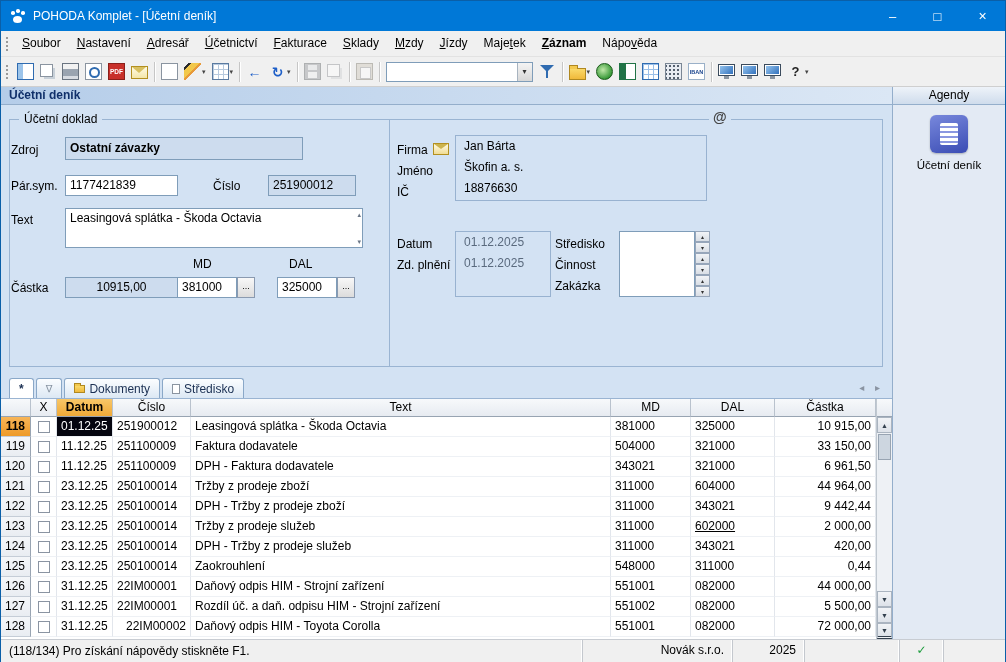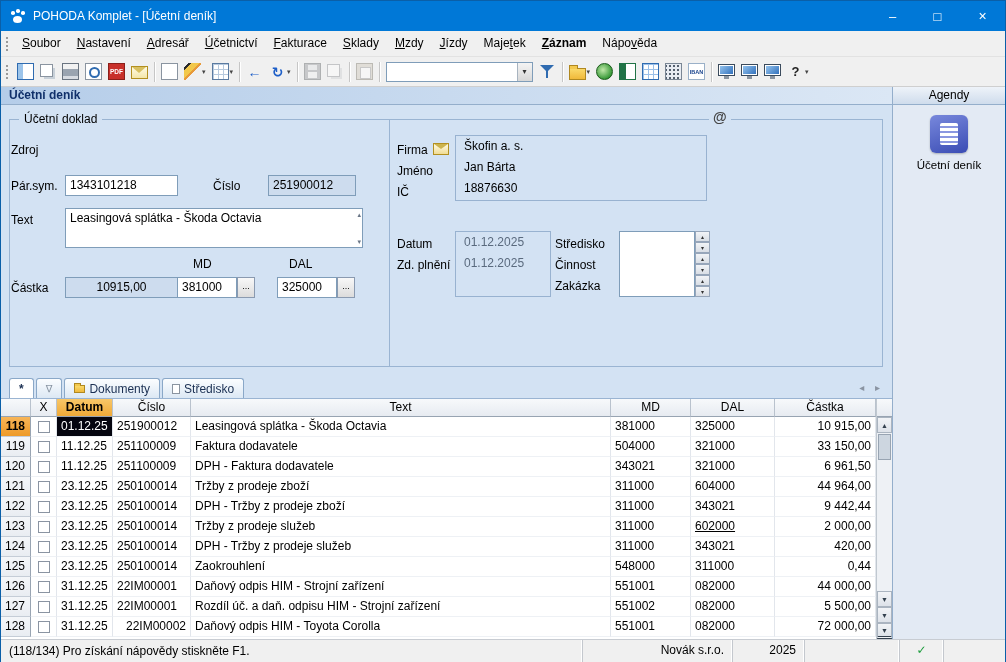--- a/index.html
+++ b/index.html
@@ -303,23 +303,24 @@
         <span>Účetní deník</span>
       </div>
 
       <div class="form-area">
         <div class="gbox"></div>
         <span class="gbox-label">Účetní doklad</span>
         <div class="vdivider"></div>
         <span class="at-link">@</span>
 
         <span class="flb" style="left:10px;top:38px">Zdroj</span>
+        <span class="fld ro f-zdroj" style="left:64px;top:32px;width:238px">Ostatní závazky</span>
 
         <span class="flb" style="left:10px;top:74px">Pár.sym.</span>
-        <span class="fld" style="left:64px;top:70px;width:113px">1343101218</span>
+        <span class="fld" style="left:64px;top:70px;width:113px">1177421839</span>
         <span class="flb" style="left:212px;top:74px">Číslo</span>
         <span class="fld ro" style="left:267px;top:70px;width:88px">251900012</span>
 
         <span class="flb" style="left:10px;top:108px">Text</span>
         <div class="txtbox" style="left:64px;top:103px;width:298px;height:40px">
           <span>Leasingová splátka - Škoda Octavia</span>
           <span class="txt-arrow" style="top:2px">▴</span>
           <span class="txt-arrow" style="bottom:2px">▾</span>
         </div>
 
@@ -329,22 +330,22 @@
         <span class="flb" style="left:10px;top:176px">Částka</span>
         <span class="fld ro" style="left:64px;top:172px;width:113px;text-align:center">10915,00</span>
         <span class="fld" style="left:176px;top:172px;width:60px">381000</span>
         <span class="dots-btn" style="left:236px;top:172px">...</span>
         <span class="fld" style="left:276px;top:172px;width:60px">325000</span>
         <span class="dots-btn" style="left:336px;top:172px">...</span>
 
         <span class="flb" style="left:396px;top:38px">Firma</span>
         <span class="mail-mini" style="left:432px;top:38px"></span>
         <div class="obox" style="left:454px;top:30px;width:252px;height:66px">
+          <div class="line">Jan Bárta</div>
           <div class="line">Škofin a. s.</div>
-          <div class="line">Jan Bárta</div>
           <div class="line">18876630</div>
         </div>
         <span class="flb" style="left:396px;top:59px">Jméno</span>
         <span class="flb" style="left:396px;top:80px">IČ</span>
 
         <span class="flb" style="left:396px;top:132px">Datum</span>
         <span class="flb" style="left:396px;top:153px">Zd. plnění</span>
         <div class="obox" style="left:454px;top:126px;width:96px;height:66px">
           <div class="line gray-val">01.12.2025</div>
           <div class="line gray-val">01.12.2025</div>

